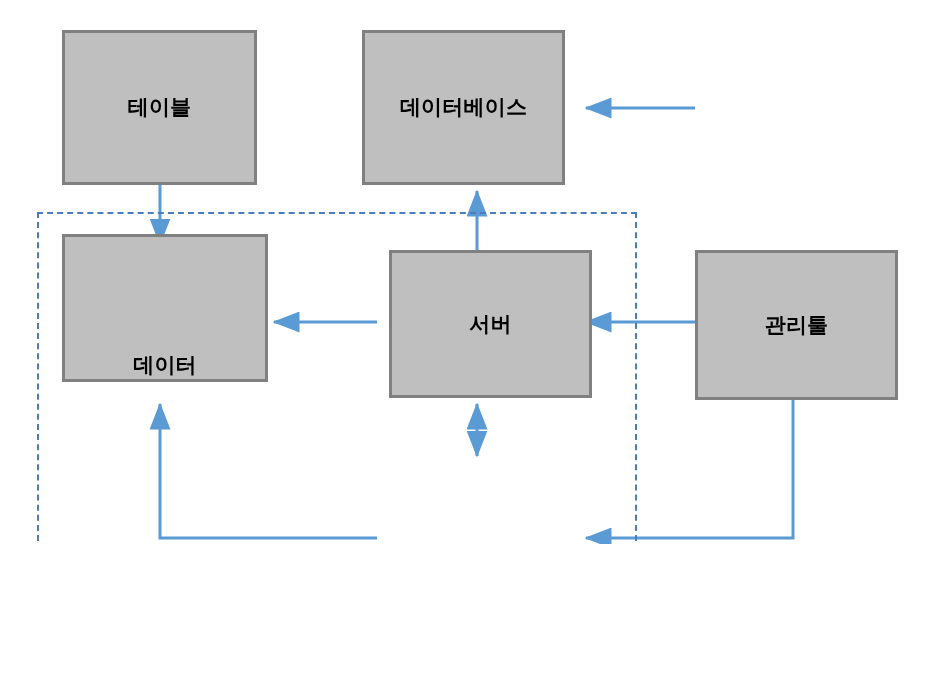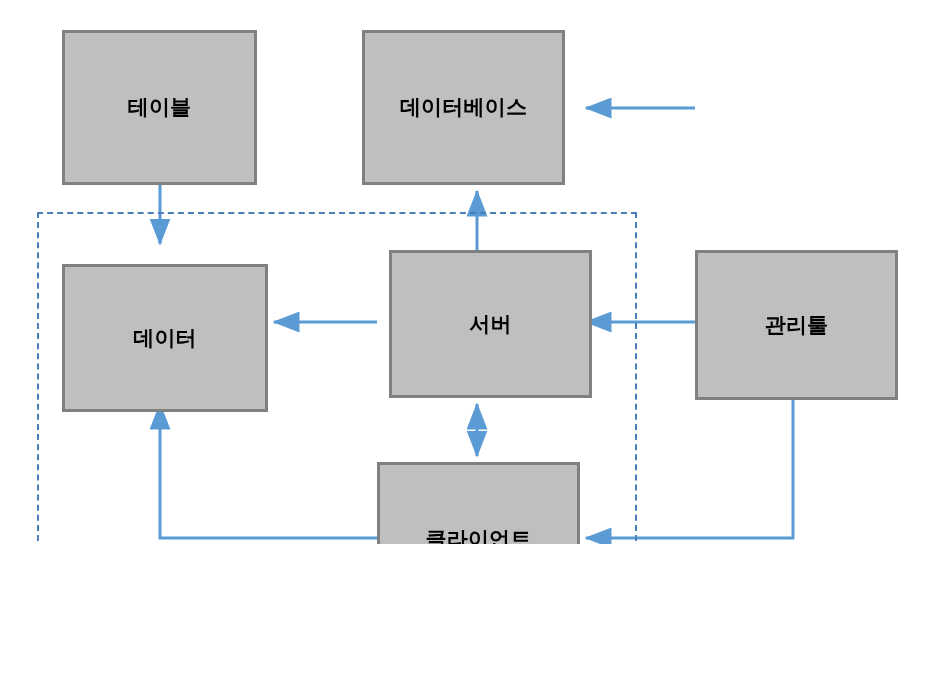--- a/index.html
+++ b/index.html
@@ -89,29 +89,26 @@
 
   <div class="node" style="left: 62px; top: 30px; width: 195px; height: 155px;">
     <span class="node-label">테이블</span>
   </div>
 
   <div class="node" style="left: 362px; top: 30px; width: 203px; height: 155px;">
     <span class="node-label">데이터베이스</span>
   </div>
 
 
-  <div class="node" style="left: 62px; top: 264px; width: 206px; height: 148px;">
+  <div class="node" style="left: 62px; top: 234px; width: 206px; height: 148px; align-items: flex-end;">
     <span class="node-label">데이터</span>
   </div>
 
   <div class="node" style="left: 377px; top: 250px; width: 203px; height: 148px; margin-left: 12px;">
     <span class="node-label">서버</span>
   </div>
 
   <div class="node" style="left: 695px; top: 250px; width: 203px; height: 150px; text-align: center;">
     <span class="node-label">관리툴</span>
   </div>
 
-  <div class="node" style="left: 377px; top: 462px; width: 203px; height: 155px;">
-    <span class="node-label">클라이언트</span>
-  </div>
 
 </div>
 
 </body></html>

